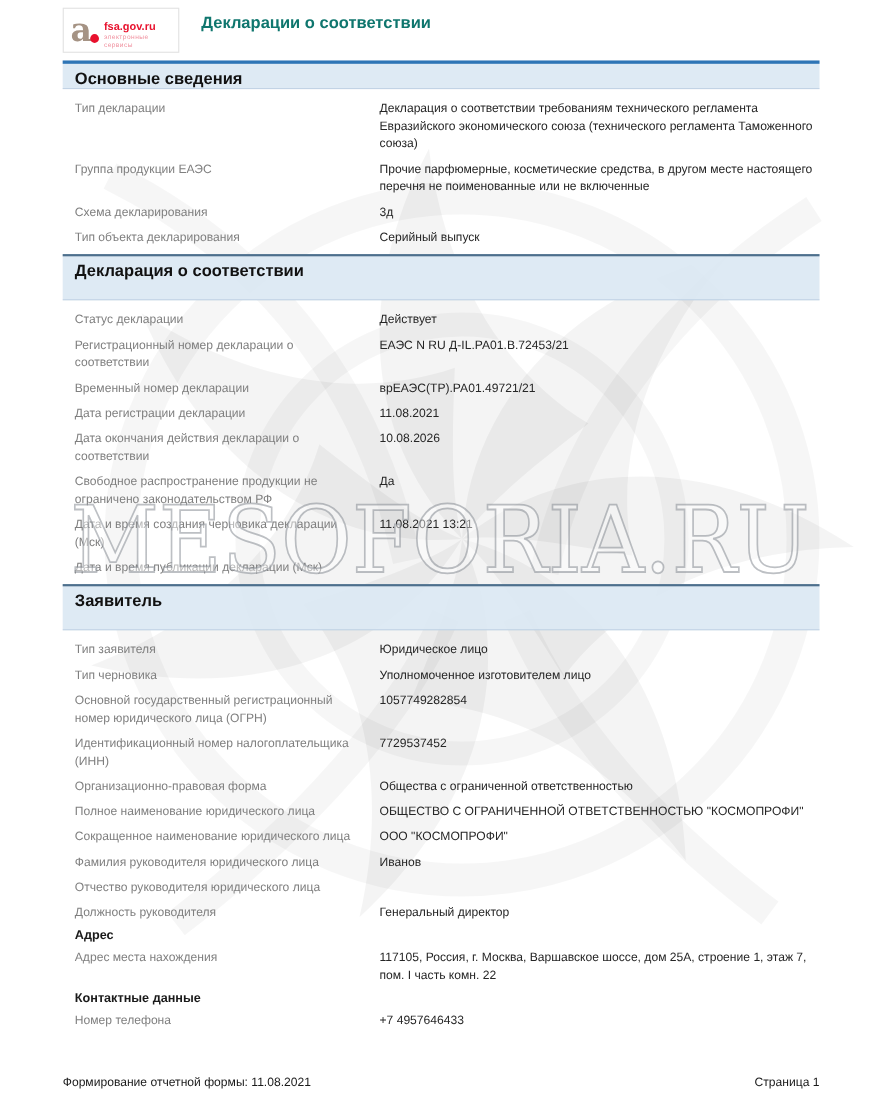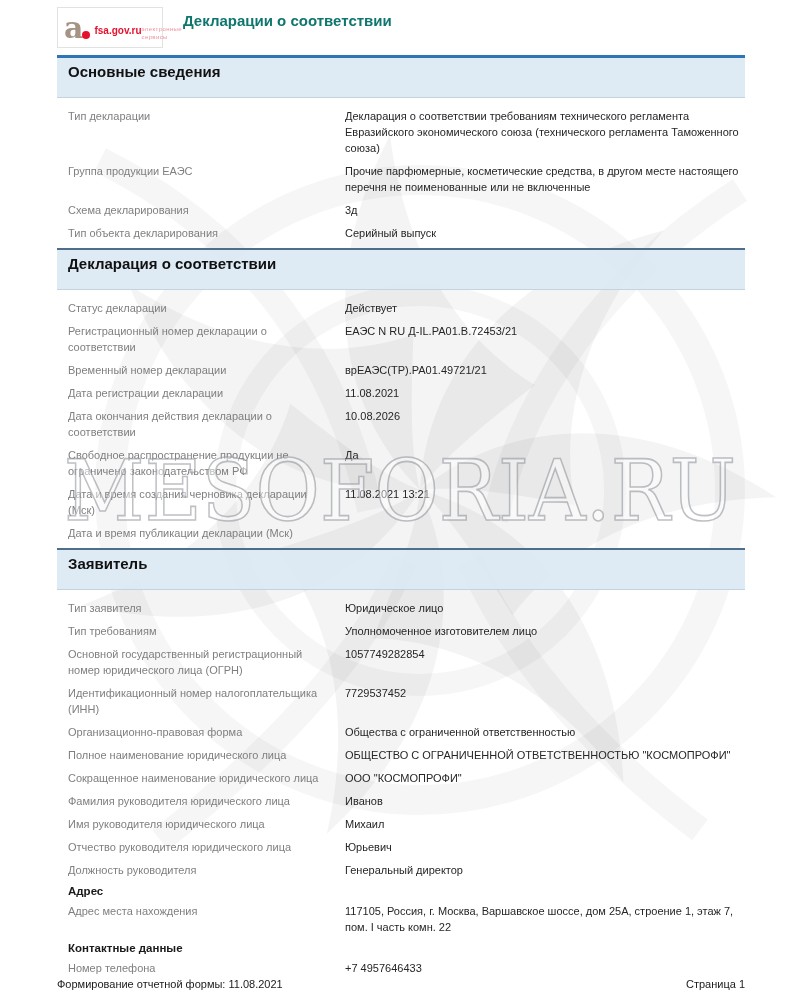--- a/index.html
+++ b/index.html
@@ -10,30 +10,30 @@
   
   .bg-pattern { position:absolute; left:40px; top:40px; z-index:0; pointer-events:none; }
   
   .logo-box {
     position:absolute; left:57px; top:7px; width:106px; height:41px;
     border:1px solid #e2e2e2; background:#fff; z-index:3;
     display:flex; align-items:center; padding-left:6px; box-sizing:border-box;
   }
   .logo-glyph { font:bold 30px "DejaVu Serif", serif; color:#a59384; line-height:30px; letter-spacing:-2px; }
   .logo-dot { width:8px; height:8px; border-radius:50%; background:#e8112d; margin:14px 4px 0 1px; flex-shrink:0; }
-  .logo-texts { display:flex; flex-direction:row; margin-top:10px; }
+  .logo-texts { display:flex; flex-direction:column; margin-top:10px; }
   .logo-domain { font-size:10px; font-weight:bold; color:#e8112d; line-height:11px; }
   .logo-tagline { font-size:6px; color:#f0919f; letter-spacing:0.4px; line-height:8px; }
   .doc-title { position:absolute; left:183px; top:12px; font-size:15px; font-weight:bold; color:#0f766e; z-index:3; }
   
   .content { position:absolute; left:57px; top:55px; width:688px; z-index:2; }
   .band {
     background:rgba(219,232,243,0.93);
     border-top:3px solid #2e75b6; border-bottom:1px solid rgba(160,185,210,0.45);
-    height:43px; box-sizing:border-box; line-height:27px;
+    height:26px; box-sizing:border-box; line-height:27px;
     font-size:15px; font-weight:bold; color:#111;
     padding-left:11px; margin-bottom:10px;
   }
   .band.secondary { border-top:2px solid #4d6f8c; height:42px; margin-top:3px; }
   .row { display:flex; padding-left:11px; margin-bottom:7px; }
   .lbl { width:277px; flex-shrink:0; font-size:11px; line-height:16px; color:#7f7f7f; padding-right:10px; box-sizing:border-box; }
   .val { flex:1; font-size:11px; line-height:16px; color:#262626; }
   .subheading { font-size:11.5px; font-weight:bold; color:#1a1a1a; margin:6px 0 6px 11px; }
   
   .wm { position:absolute; left:58px; top:444px; z-index:4; pointer-events:none; }
@@ -133,21 +133,21 @@
     <div class="row">
       <span class="lbl">Дата и время публикации декларации (Мск)</span>
     </div>
 
     <div class="band secondary">Заявитель</div>
     <div class="row">
       <span class="lbl">Тип заявителя</span>
       <span class="val">Юридическое лицо</span>
     </div>
     <div class="row">
-      <span class="lbl">Тип требованиям</span>
+      <span class="lbl">Тип черновика</span>
       <span class="val">Уполномоченное изготовителем лицо</span>
     </div>
     <div class="row">
       <span class="lbl">Основной государственный регистрационный номер юридического лица (ОГРН)</span>
       <span class="val">1057749282854</span>
     </div>
     <div class="row">
       <span class="lbl">Идентификационный номер налогоплательщика (ИНН)</span>
       <span class="val">7729537452</span>
     </div>
@@ -161,26 +161,21 @@
     </div>
     <div class="row">
       <span class="lbl">Сокращенное наименование юридического лица</span>
       <span class="val">ООО "КОСМОПРОФИ"</span>
     </div>
     <div class="row">
       <span class="lbl">Фамилия руководителя юридического лица</span>
       <span class="val">Иванов</span>
     </div>
     <div class="row">
-      <span class="lbl">Имя руководителя юридического лица</span>
-      <span class="val">Михаил</span>
-    </div>
-    <div class="row">
       <span class="lbl">Отчество руководителя юридического лица</span>
-      <span class="val">Юрьевич</span>
     </div>
     <div class="row">
       <span class="lbl">Должность руководителя</span>
       <span class="val">Генеральный директор</span>
     </div>
 
     <div class="subheading">Адрес</div>
     <div class="row">
       <span class="lbl">Адрес места нахождения</span>
       <span class="val">117105, Россия, г. Москва, Варшавское шоссе, дом 25А, строение 1, этаж 7, пом. I часть комн. 22</span>

